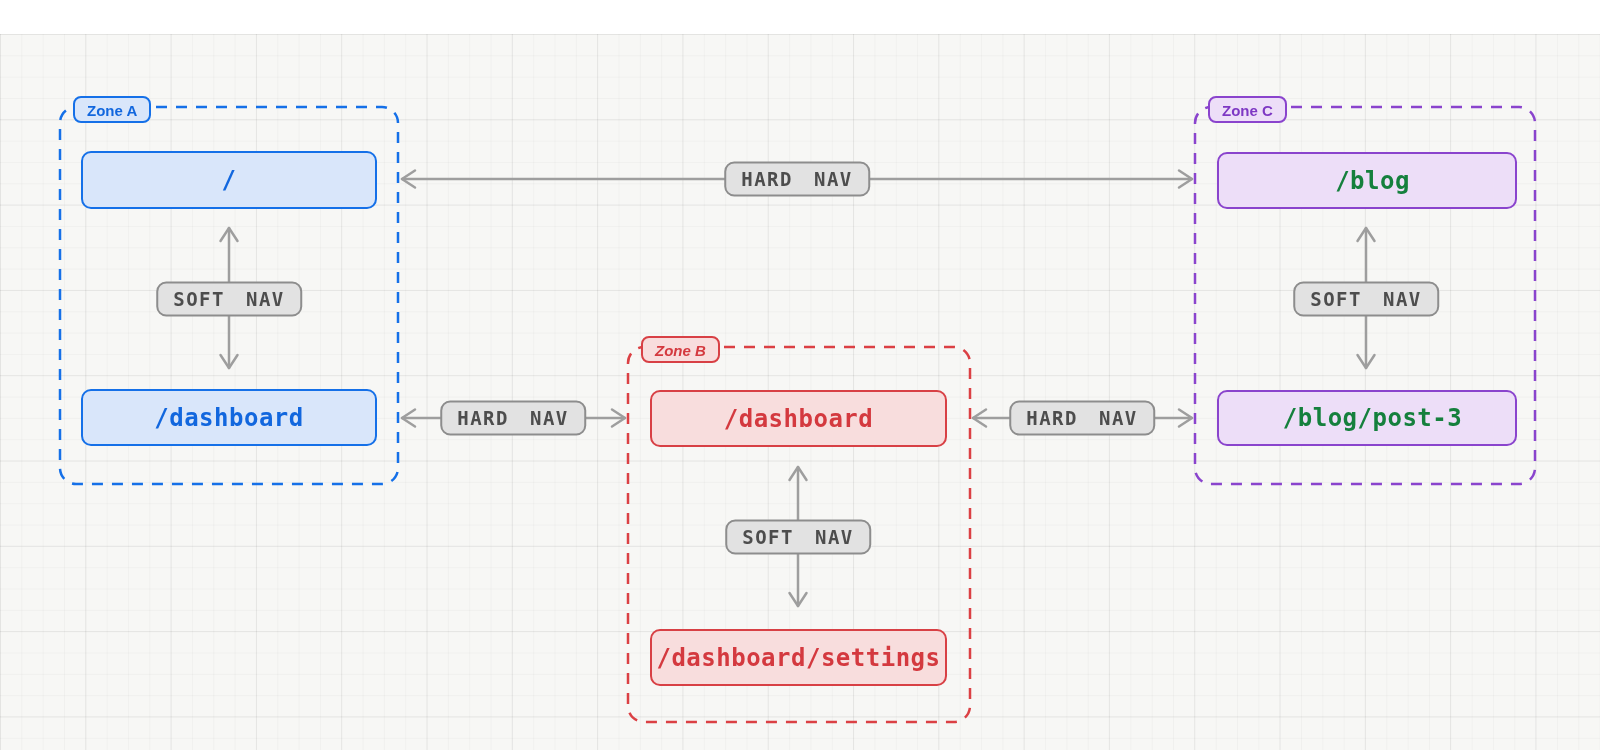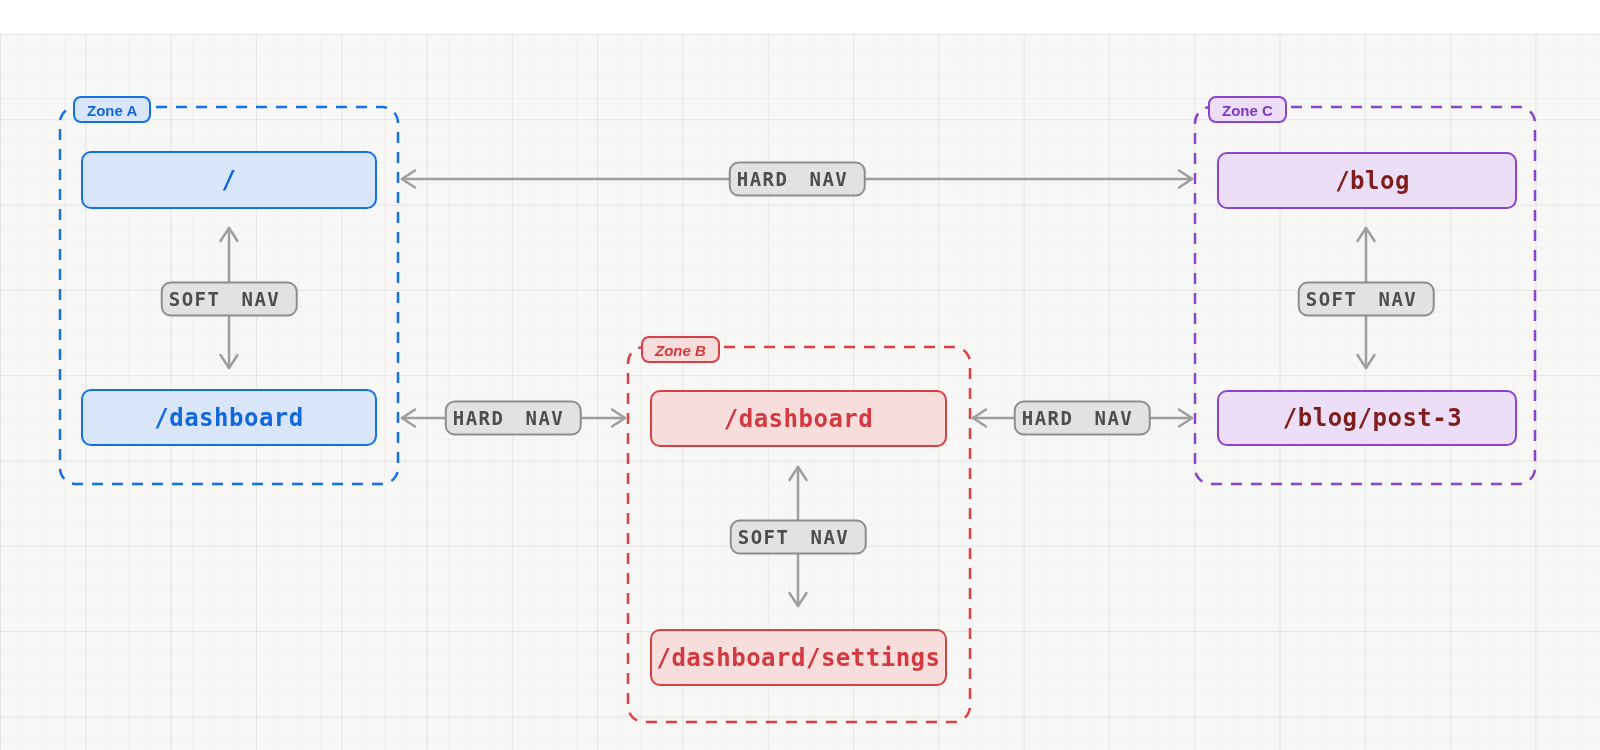--- a/index.html
+++ b/index.html
@@ -23,42 +23,42 @@
     position:absolute;
     box-sizing:border-box;
     border:2.5px solid;
     border-radius:10px;
     display:flex;align-items:center;justify-content:center;
     font-size:24px;font-weight:700;
     letter-spacing:0.5px;
   }
   .route.blue{border-color:#1570e8;background:#d9e6fa;color:#1267de;}
   .route.red{border-color:#d84045;background:#f8dddd;color:#d4393f;}
-  .route.purple{border-color:#8a44cd;background:#eddef8;color:#7f1d1d;padding-left:11px;}
+  .route.purple{border-color:#8a44cd;background:#eddef8;color:#15803d;padding-left:11px;}
 
   .zone-badge{
     position:absolute;
     box-sizing:border-box;
     height:27px;
     padding:1px 12px 0 12px;
     border:2px solid;
     border-radius:8px;
     display:flex;align-items:center;
     font-family:"Liberation Sans", sans-serif;
     font-size:15px;font-weight:600;
   }
   .zone-badge.blue{border-color:#1570e8;background:#d9e6fa;color:#1267de;}
   .zone-badge.red{border-color:#d84045;background:#f8dddd;color:#d4393f;}
   .zone-badge.purple{border-color:#8a44cd;background:#eddef8;color:#7e38c4;}
 
   .nav-badge{
     position:absolute;
     transform:translate(-50%,-50%);
     box-sizing:border-box;
-    padding:4px 15px 5px 6px;
+    padding:4px 15px 5px 15px;
     background:#e2e2e2;
     border:2px solid #8d8d8d;
     border-radius:10px;
     color:#4d4d4d;
     font-size:19px;font-weight:700;
     letter-spacing:1.5px;word-spacing:8px;
     white-space:nowrap;
   }
 </style>
 </head>

